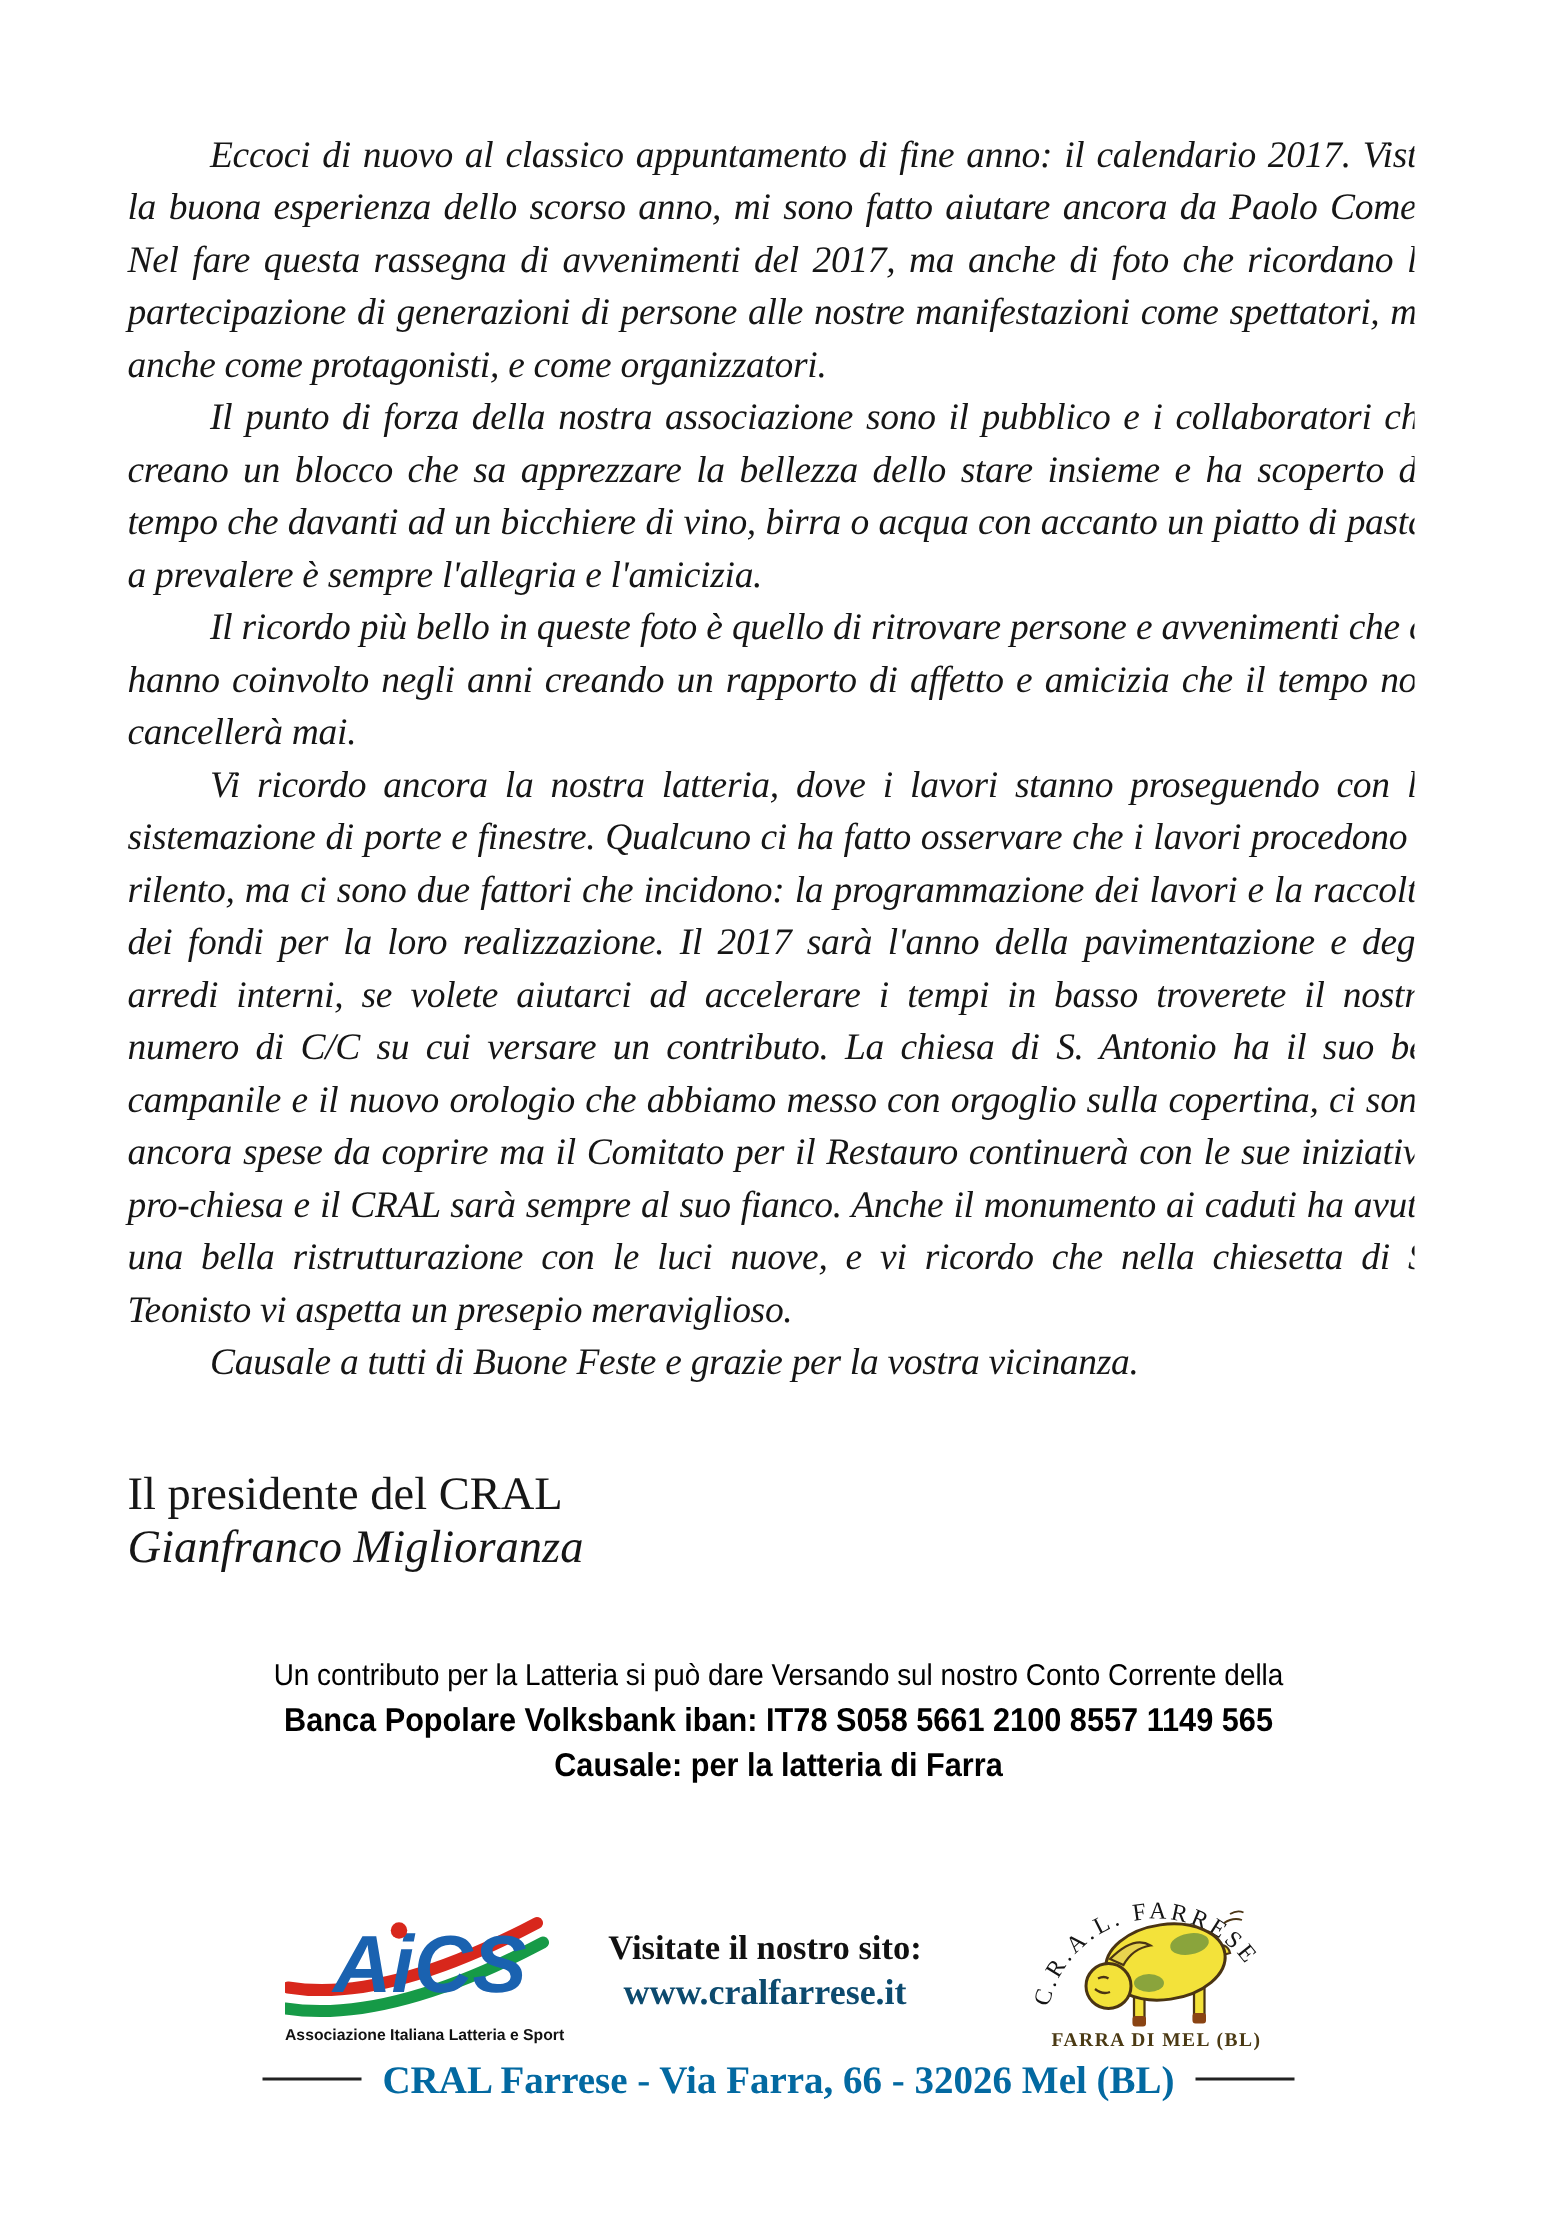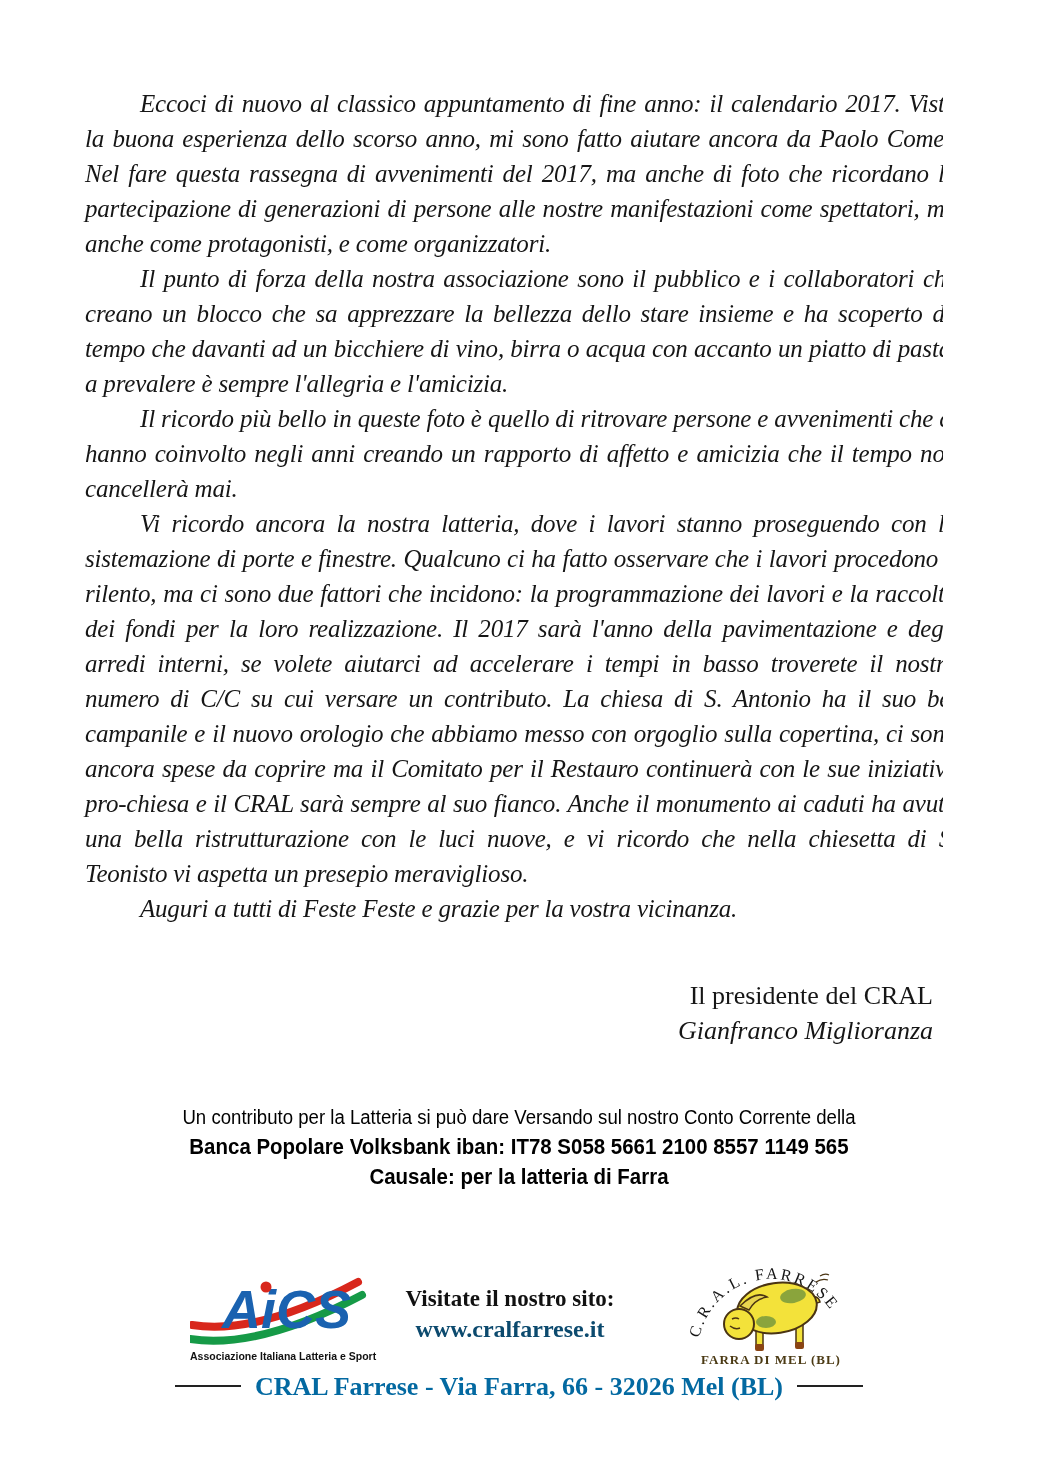--- a/index.html
+++ b/index.html
@@ -21,25 +21,25 @@
     font-style:italic;
     font-size:25px;
     line-height:35px;
     letter-spacing:-0.2px;
     text-align:justify;
   }
   .letter p{margin:0;text-indent:55px;}
   
   .signature{
     position:absolute;
-    left:98px;
+    left:85px;
     top:978px;
     width:835px;
-    text-align:right;
-    font-size:26px;
+    text-align:left;
+    font-size:31px;
     line-height:35px;
   }
   .signature .role{font-style:normal;}
   .signature .name{font-style:italic;}
   
   .donation{
     position:absolute;
     top:1102px;
     left:0;
     width:1038px;
@@ -75,21 +75,21 @@
 </head>
 <body>
 
 <div class="page">
 
   <div class="letter">
     <p>Eccoci di nuovo al classico appuntamento di fine anno: il calendario 2017. Vista la buona esperienza dello scorso anno, mi sono fatto aiutare ancora da Paolo Comel. Nel fare questa rassegna di avvenimenti del 2017, ma anche di foto che ricordano la partecipazione di generazioni di persone alle nostre manifestazioni come spettatori, ma anche come protagonisti, e come organizzatori.</p>
     <p>Il punto di forza della nostra associazione sono il pubblico e i collaboratori che creano un blocco che sa apprezzare la bellezza dello stare insieme e ha scoperto da tempo che davanti ad un bicchiere di vino, birra o acqua con accanto un piatto di pasta, a prevalere è sempre l'allegria e l'amicizia.</p>
     <p>Il ricordo più bello in queste foto è quello di ritrovare persone e avvenimenti che ci hanno coinvolto negli anni creando un rapporto di affetto e amicizia che il tempo non cancellerà mai.</p>
     <p>Vi ricordo ancora la nostra latteria, dove i lavori stanno proseguendo con la sistemazione di porte e finestre. Qualcuno ci ha fatto osservare che i lavori procedono a rilento, ma ci sono due fattori che incidono: la programmazione dei lavori e la raccolta dei fondi per la loro realizzazione. Il 2017 sarà l'anno della pavimentazione e degli arredi interni, se volete aiutarci ad accelerare i tempi in basso troverete il nostro numero di C/C su cui versare un contributo. La chiesa di S. Antonio ha il suo bel campanile e il nuovo orologio che abbiamo messo con orgoglio sulla copertina, ci sono ancora spese da coprire ma il Comitato per il Restauro continuerà con le sue iniziative pro-chiesa e il CRAL sarà sempre al suo fianco. Anche il monumento ai caduti ha avuto una bella ristrutturazione con le luci nuove, e vi ricordo che nella chiesetta di S. Teonisto vi aspetta un presepio meraviglioso.</p>
-    <p>Auguri a tutti di Feste Feste e grazie per la vostra vicinanza.</p>
+    <p>Causale a tutti di Buone Feste e grazie per la vostra vicinanza.</p>
   </div>
 
   <div class="signature">
     <div class="role">Il presidente del CRAL</div>
     <div class="name">Gianfranco Miglioranza</div>
   </div>
 
   <div class="donation">
     <div class="d1">Un contributo per la Latteria si può dare Versando sul nostro Conto Corrente della</div>
     <div class="d2">Banca Popolare Volksbank iban: IT78 S058 5661 2100 8557 1149 565</div>

